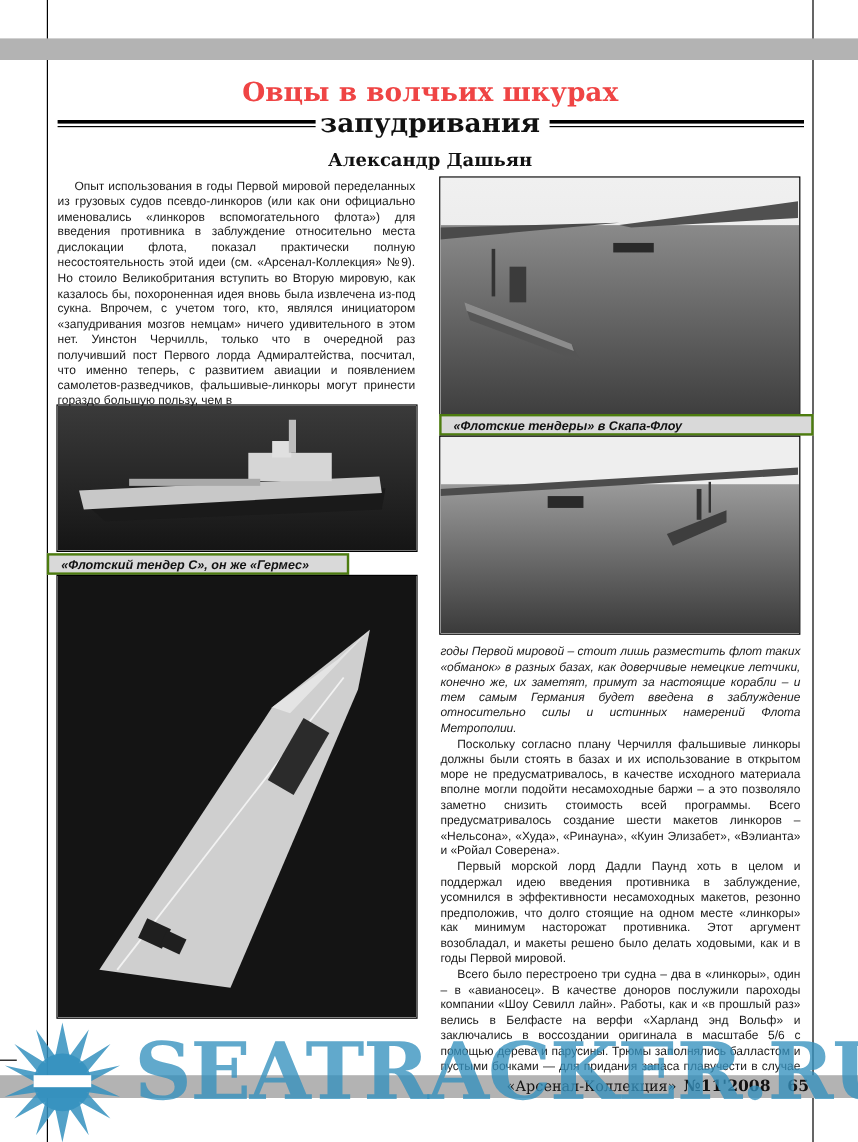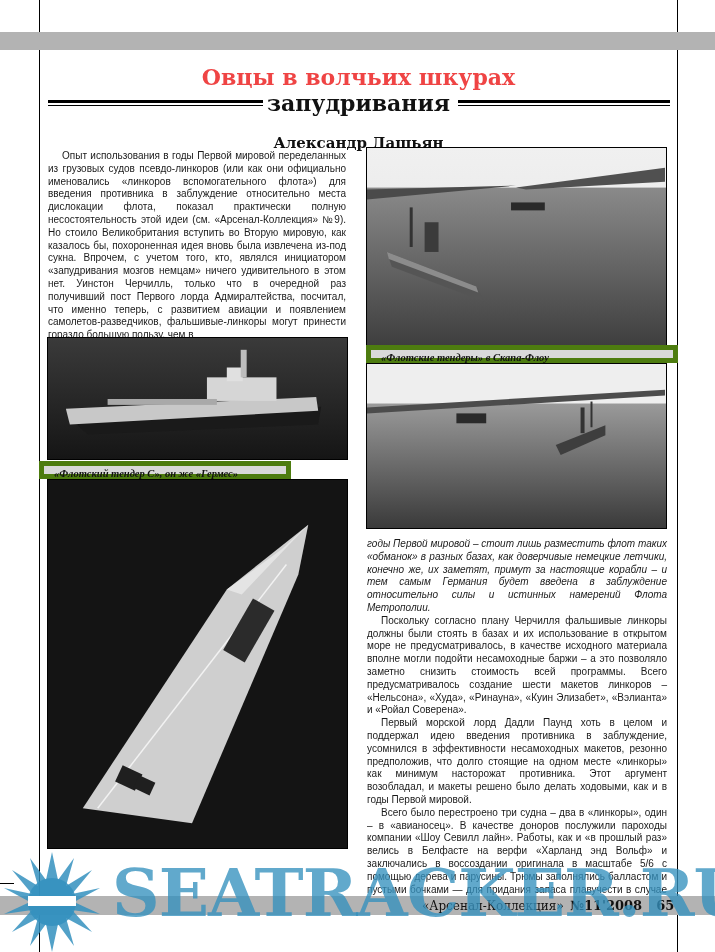--- a/index.html
+++ b/index.html
@@ -20,35 +20,35 @@
   .rule-left { left: 8px; width: 215px; }
   .rule-right { left: 418px; width: 212px; }
   .rule-left::before, .rule-right::before { content: ""; position: absolute; left: 0; right: 0; top: 0; height: 3px; background: #000; }
   .rule-left::after, .rule-right::after { content: ""; position: absolute; left: 0; right: 0; top: 5px; height: 1px; background: #000; }
   .title-line2 {
     font-family: "DejaVu Serif", serif; font-weight: bold; font-size: 22px;
     line-height: 26px; display: inline-block;
   }
   .author {
     font-family: "DejaVu Serif", serif; font-weight: bold; font-size: 15px;
-    line-height: 22px; margin-top: 16px;
+    line-height: 22px; margin-top: 6px;
   }
   .col { position: absolute; font-size: 10px; line-height: 12.8px; text-align: justify; color: #1a1a1a; }
   .col p { margin: 0; text-indent: 14px; }
   .col p.noindent { text-indent: 0; font-style: italic; }
   .col-left-top { left: 48px; top: 150px; width: 298px; }
   .col-right-bottom { left: 367px; top: 538px; width: 300px; }
   .photo { position: absolute; border: 1.5px solid #000; overflow: hidden; box-sizing: border-box; }
   .photo-hermes-side { left: 47px; top: 337px; width: 301px; height: 123px; }
   .photo-scapa1 { left: 366px; top: 147px; width: 301px; height: 200px; }
   .photo-scapa2 { left: 366px; top: 363px; width: 301px; height: 166px; }
   .photo-hermes-top { left: 47px; top: 479px; width: 301px; height: 370px; }
   .caption {
-    position: absolute; background: #d9d9d9; border: 5px solid #4d7c0f; box-sizing: border-box;
-    font-family: Liberation Serif, serif; font-style: italic; font-weight: bold; font-size: 10.5px;
+    position: absolute; background: #d9d9d9; border: 2px solid #4d7c0f; box-sizing: border-box;
+    font-family: Liberation Sans, sans-serif; font-style: italic; font-weight: bold; font-size: 10.5px;
     line-height: 16px; padding-left: 10px; color: #111;
   }
   .caption-hermes { left: 39px; top: 461px; width: 252px; height: 18px; }
   .caption-scapa { left: 366px; top: 345px; width: 312px; height: 18px; }
   .bottom-band { position: absolute; left: 0; top: 896px; width: 715px; height: 19px; background: #b3b3b3; }
   .footer-text {
     position: absolute; left: 422px; top: 896px; height: 19px; line-height: 19px;
     font-family: "DejaVu Serif", serif; font-size: 12px; color: #111; white-space: nowrap;
   }
   .footer-text .issue { font-weight: bold; font-size: 13px; margin-left: 6px; }

